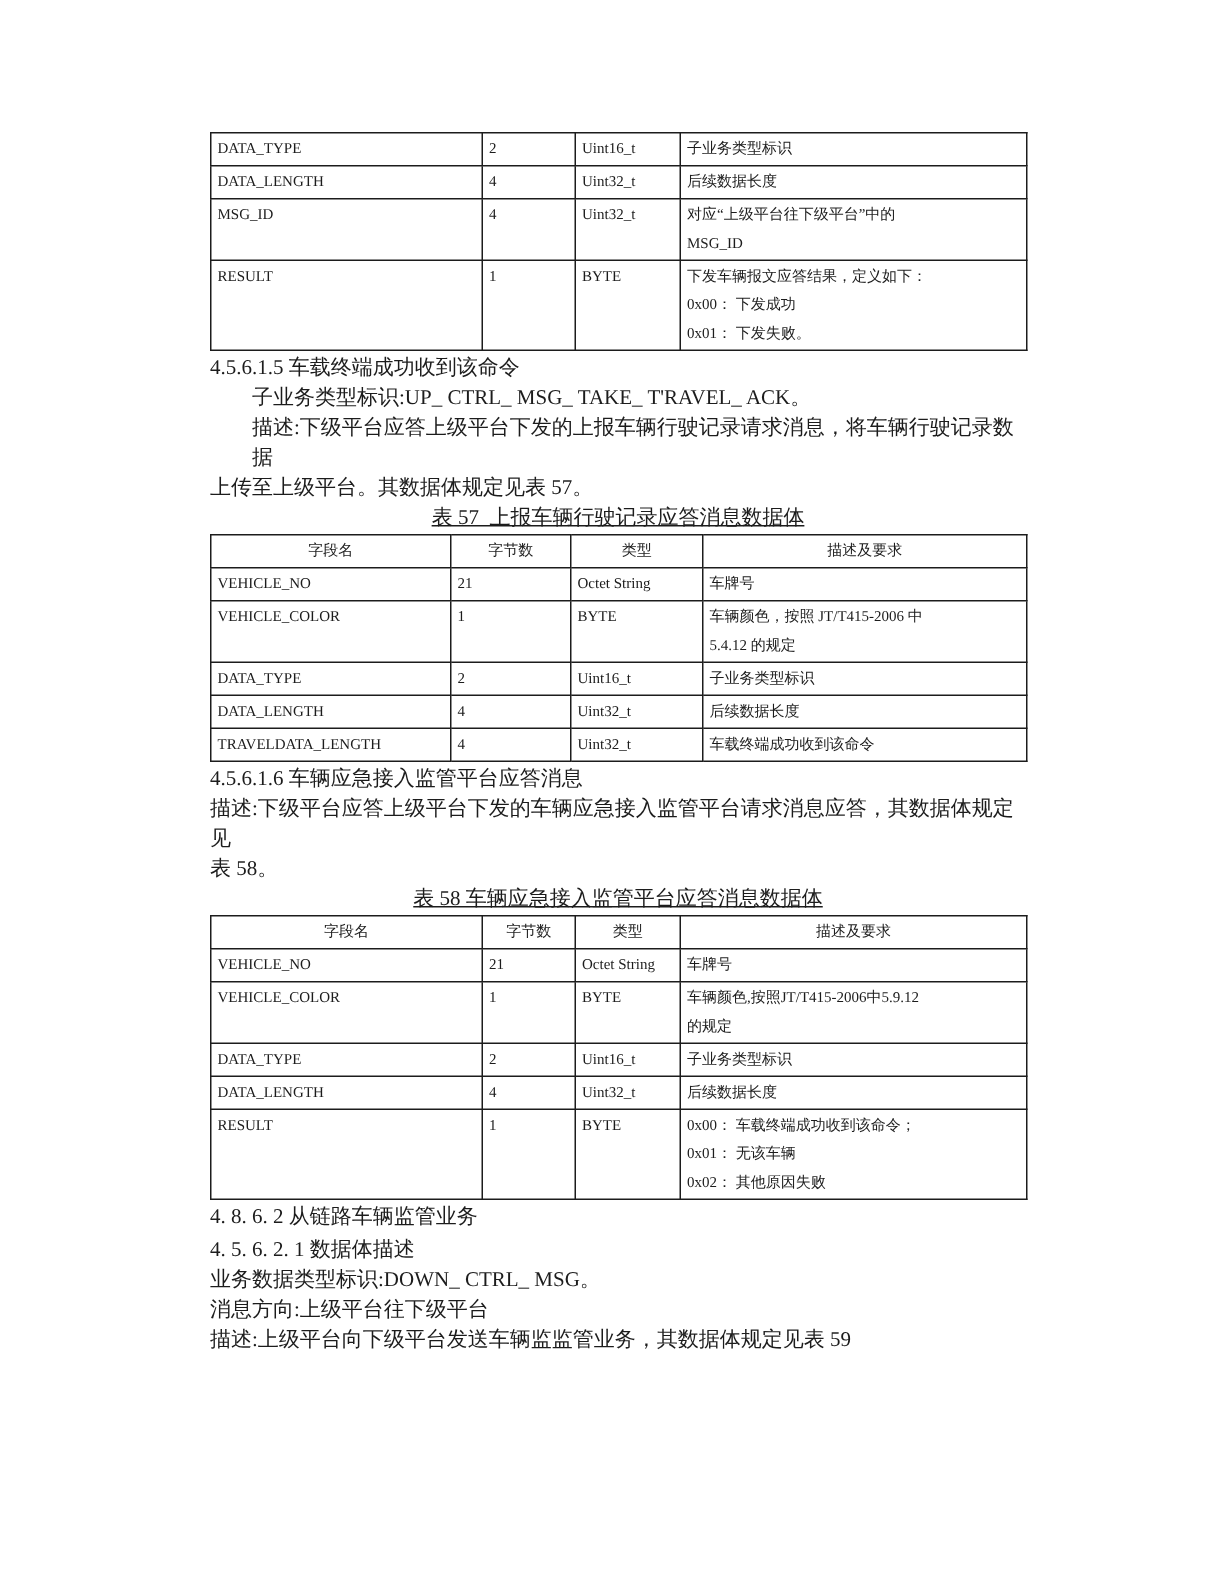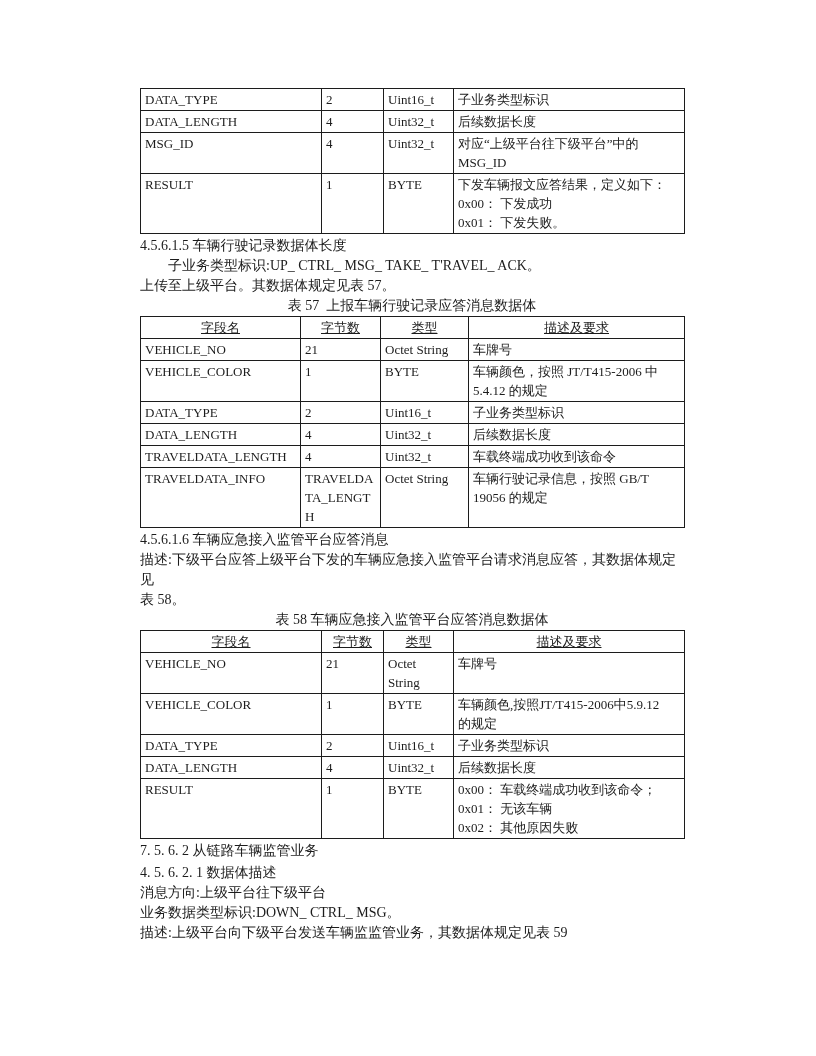--- a/index.html
+++ b/index.html
@@ -17,42 +17,42 @@
   .content {
     position: absolute;
     left: 140px;
     top: 88px;
     width: 544px;
   }
   table.tbl {
     border-collapse: collapse;
     table-layout: fixed;
     width: 544px;
-    font-size: 13px;
+    font-size: 10px;
   }
   table.tbl td, table.tbl th {
     border: 1px solid #1c1c1c;
     padding: 1px 4px;
     vertical-align: top;
     line-height: 19px;
     font-weight: normal;
     text-align: left;
     white-space: pre-line;
     overflow-wrap: break-word;
   }
-  table.tbl th { text-align: center; text-decoration: underline; }
+  table.tbl th { text-align: center; }
   td.brk { word-break: break-all; }
   p {
     margin: 0;
     font-size: 14px;
     line-height: 20px;
   }
   p.h { margin-top: 2px; }
   p.indent { padding-left: 28px; }
-  p.caption { text-align: center; }
+  p.caption { text-align: center; text-decoration: underline; }
 </style>
 </head>
 <body>
 
 <div class="content">
 
   <table class="tbl">
     <colgroup>
         <col style="width:181px">
         <col style="width:62px">
@@ -83,22 +83,23 @@
         <td>RESULT</td>
         <td>1</td>
         <td>BYTE</td>
         <td>下发车辆报文应答结果，定义如下：
 0x00： 下发成功
 0x01： 下发失败。</td>
       </tr>
     </tbody>
   </table>
 
-  <p class="h">4.5.6.1.5 车辆行驶记录数据体长度</p>
+  <p class="h">4.5.6.1.5 车载终端成功收到该命令</p>
   <p class="indent">子业务类型标识:UP_ CTRL_ MSG_ TAKE_ T'RAVEL_ ACK。</p>
+  <p class="indent">描述:下级平台应答上级平台下发的上报车辆行驶记录请求消息，将车辆行驶记录数据</p>
   <p>上传至上级平台。其数据体规定见表 57。</p>
   <p class="caption">表 57 &nbsp;上报车辆行驶记录应答消息数据体</p>
 
   <table class="tbl">
     <colgroup>
         <col style="width:160px">
         <col style="width:80px">
         <col style="width:88px">
         <col style="width:216px">
       </colgroup>
@@ -133,27 +134,20 @@
         <td>4</td>
         <td>Uint32_t</td>
         <td>后续数据长度</td>
       </tr>
       <tr>
         <td>TRAVELDATA_LENGTH</td>
         <td>4</td>
         <td>Uint32_t</td>
         <td>车载终端成功收到该命令</td>
       </tr>
-      <tr>
-        <td>TRAVELDATA_INFO</td>
-        <td class="brk">TRAVELDATA_LENGTH</td>
-        <td>Octet String</td>
-        <td>车辆行驶记录信息，按照 GB/T
-19056 的规定</td>
-      </tr>
     </tbody>
   </table>
 
   <p class="h">4.5.6.1.6 车辆应急接入监管平台应答消息</p>
   <p>描述:下级平台应答上级平台下发的车辆应急接入监管平台请求消息应答，其数据体规定见</p>
   <p>表 58。</p>
   <p class="caption">表 58 车辆应急接入监管平台应答消息数据体</p>
 
   <table class="tbl">
     <colgroup>
@@ -198,19 +192,19 @@
         <td>RESULT</td>
         <td>1</td>
         <td>BYTE</td>
         <td>0x00： 车载终端成功收到该命令；
 0x01： 无该车辆
 0x02： 其他原因失败</td>
       </tr>
     </tbody>
   </table>
 
-  <p class="h">7. 5. 6. 2 从链路车辆监管业务</p>
+  <p class="h">4. 8. 6. 2 从链路车辆监管业务</p>
   <p class="h">4. 5. 6. 2. 1 数据体描述</p>
+  <p>业务数据类型标识:DOWN_ CTRL_ MSG。</p>
   <p>消息方向:上级平台往下级平台</p>
-  <p>业务数据类型标识:DOWN_ CTRL_ MSG。</p>
   <p>描述:上级平台向下级平台发送车辆监监管业务，其数据体规定见表 59</p>
 
 </div>
 
 </body></html>

